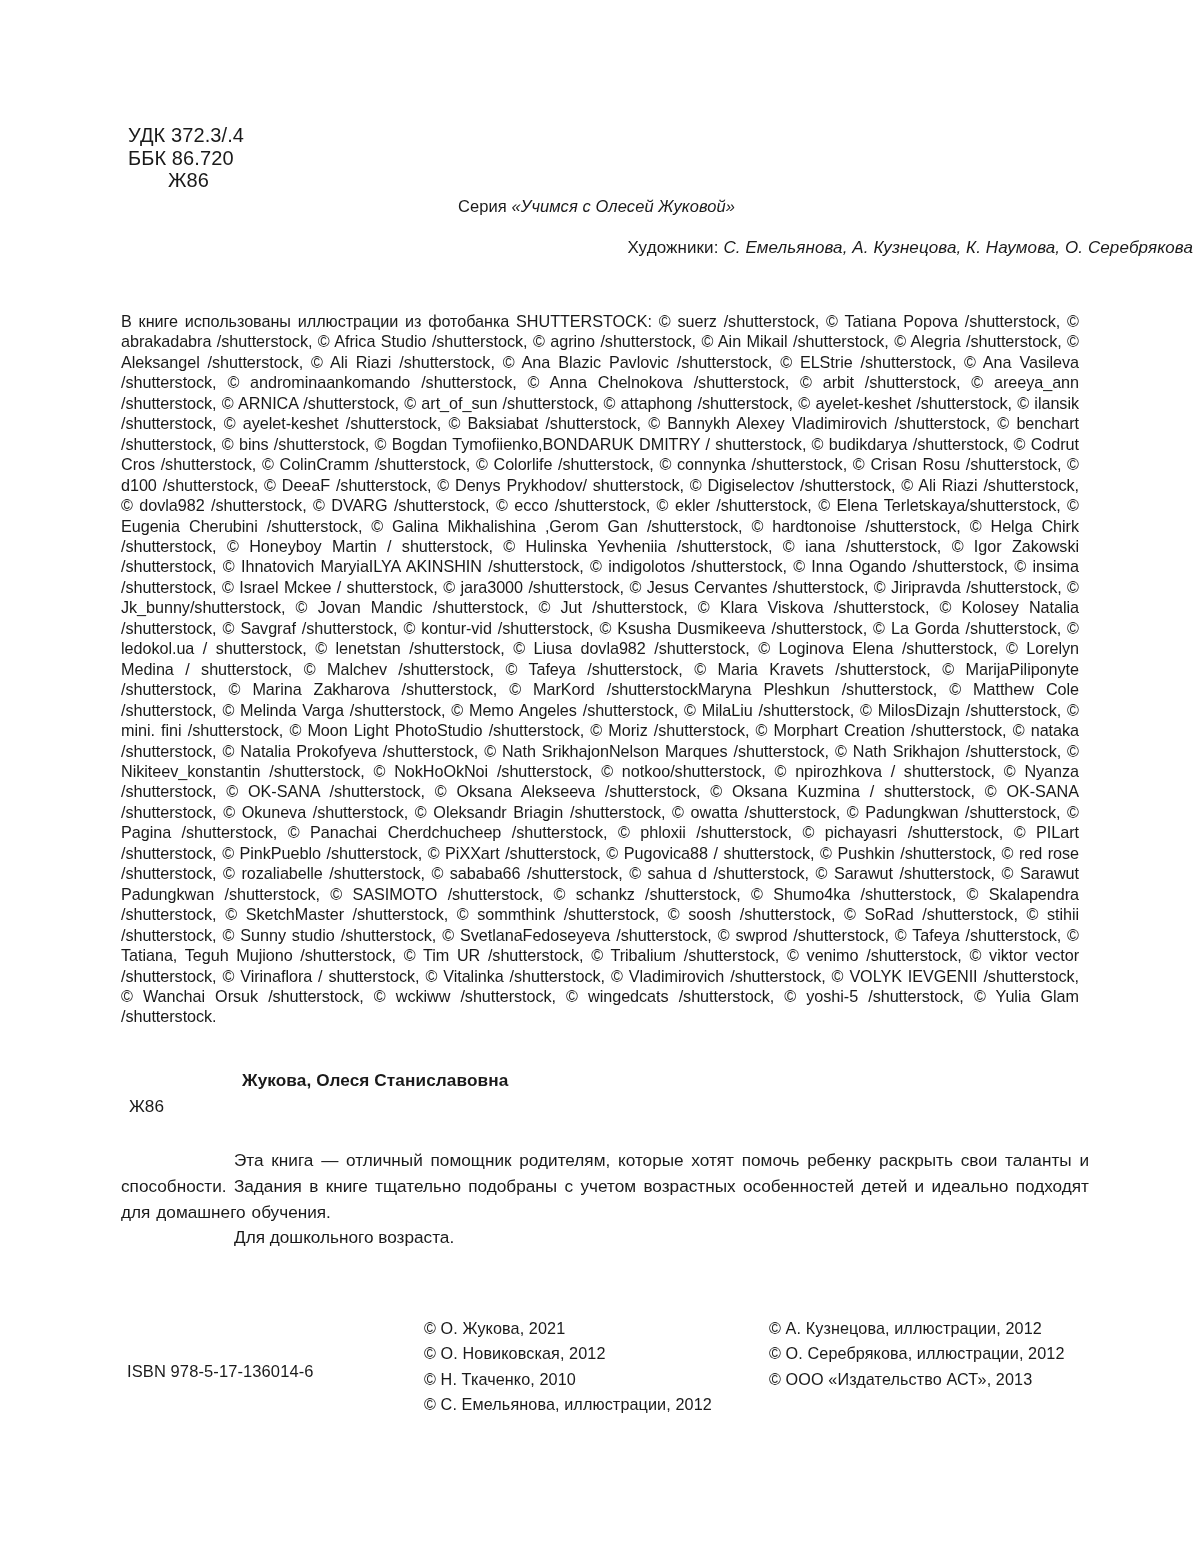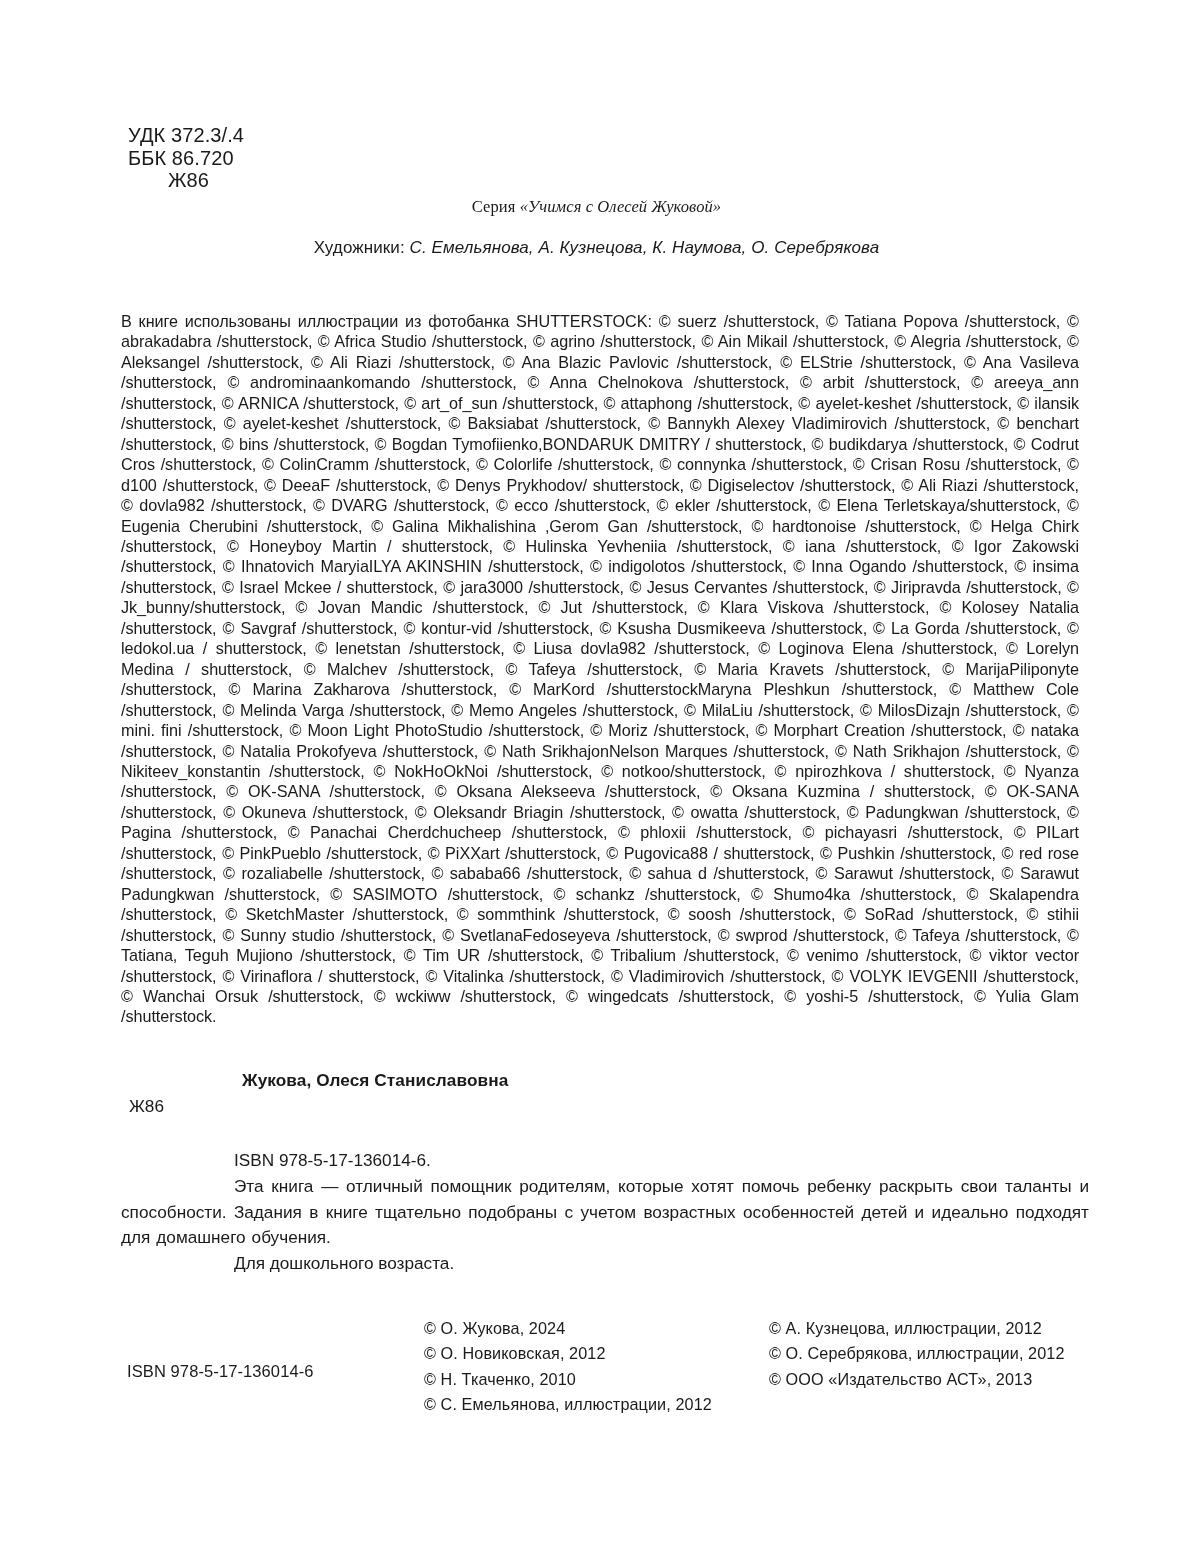--- a/index.html
+++ b/index.html
@@ -31,31 +31,30 @@
 
   
   .series {
     position: absolute;
     left: 0;
     right: 0;
     top: 197px;
     text-align: center;
     font-size: 16.5px;
     letter-spacing: 0.1px;
-    font-family: Liberation Serif, serif;
   }
   .series .ser-label { font-style: normal; }
   .series .ser-title { font-style: italic; }
 
   .artists {
     position: absolute;
     left: 0;
     right: 0;
     top: 238px;
-    text-align: center;
+    text-align: right;
     font-size: 17px;
     letter-spacing: 0.1px;
   }
   .artists .art-label { font-style: normal; }
   .artists .art-names { font-style: italic; }
 
   
   .credits {
     position: absolute;
     left: 121px;
@@ -159,29 +158,28 @@
   <div class="credits">В книге использованы иллюстрации из фотобанка SHUTTERSTOCK: © suerz /shutterstock, © Tatiana Popova /shutterstock, © abrakadabra /shutterstock, © Africa Studio /shutterstock, © agrino /shutterstock, © Ain Mikail /shutterstock, © Alegria /shutterstock, © Aleksangel /shutterstock, © Ali Riazi /shutterstock, © Ana Blazic Pavlovic /shutterstock, © ELStrie /shutterstock, © Ana Vasileva /shutterstock, © androminaankomando /shutterstock, © Anna Chelnokova /shutterstock, © arbit /shutterstock, © areeya_ann /shutterstock, © ARNICA /shutterstock, © art_of_sun /shutterstock, © attaphong /shutterstock, © ayelet-keshet /shutterstock, © ilansik /shutterstock, © ayelet-keshet /shutterstock, © Baksiabat /shutterstock, © Bannykh Alexey Vladimirovich /shutterstock, © benchart /shutterstock, © bins /shutterstock, © Bogdan Tymofiienko,BONDARUK DMITRY / shutterstock, © budikdarya /shutterstock, © Codrut Cros /shutterstock, © ColinCramm /shutterstock, © Colorlife /shutterstock, © connynka /shutterstock, © Crisan Rosu /shutterstock, © d100 /shutterstock, © DeeaF /shutterstock, © Denys Prykhodov/ shutterstock, © Digiselectov /shutterstock, © Ali Riazi /shutterstock, © dovla982 /shutterstock, © DVARG /shutterstock, © ecco /shutterstock, © ekler /shutterstock, © Elena Terletskaya/shutterstock, © Eugenia Cherubini /shutterstock, © Galina Mikhalishina ,Gerom Gan /shutterstock, © hardtonoise /shutterstock, © Helga Chirk /shutterstock, © Honeyboy Martin / shutterstock, © Hulinska Yevheniia /shutterstock, © iana /shutterstock, © Igor Zakowski /shutterstock, © Ihnatovich MaryiaILYA AKINSHIN /shutterstock, © indigolotos /shutterstock, © Inna Ogando /shutterstock, © insima /shutterstock, © Israel Mckee / shutterstock, © jara3000 /shutterstock, © Jesus Cervantes /shutterstock, © Jiripravda /shutterstock, © Jk_bunny/shutterstock, © Jovan Mandic /shutterstock, © Jut /shutterstock, © Klara Viskova /shutterstock, © Kolosey Natalia /shutterstock, © Savgraf /shutterstock, © kontur-vid /shutterstock, © Ksusha Dusmikeeva /shutterstock, © La Gorda /shutterstock, © ledokol.ua / shutterstock, © lenetstan /shutterstock, © Liusa dovla982 /shutterstock, © Loginova Elena /shutterstock, © Lorelyn Medina / shutterstock, © Malchev /shutterstock, © Tafeya /shutterstock, © Maria Kravets /shutterstock, © MarijaPiliponyte /shutterstock, © Marina Zakharova /shutterstock, © MarKord /shutterstockMaryna Pleshkun /shutterstock, © Matthew Cole /shutterstock, © Melinda Varga /shutterstock, © Memo Angeles /shutterstock, © MilaLiu /shutterstock, © MilosDizajn /shutterstock, © mini. fini /shutterstock, © Moon Light PhotoStudio /shutterstock, © Moriz /shutterstock, © Morphart Creation /shutterstock, © nataka /shutterstock, © Natalia Prokofyeva /shutterstock, © Nath SrikhajonNelson Marques /shutterstock, © Nath Srikhajon /shutterstock, © Nikiteev_konstantin /shutterstock, © NokHoOkNoi /shutterstock, © notkoo/shutterstock, © npirozhkova / shutterstock, © Nyanza /shutterstock, © OK-SANA /shutterstock, © Oksana Alekseeva /shutterstock, © Oksana Kuzmina / shutterstock, © OK-SANA /shutterstock, © Okuneva /shutterstock, © Oleksandr Briagin /shutterstock, © owatta /shutterstock, © Padungkwan /shutterstock, © Pagina /shutterstock, © Panachai Cherdchucheep /shutterstock, © phloxii /shutterstock, © pichayasri /shutterstock, © PILart /shutterstock, © PinkPueblo /shutterstock, © PiXXart /shutterstock, © Pugovica88 / shutterstock, © Pushkin /shutterstock, © red rose /shutterstock, © rozaliabelle /shutterstock, © sababa66 /shutterstock, © sahua d /shutterstock, © Sarawut /shutterstock, © Sarawut Padungkwan /shutterstock, © SASIMOTO /shutterstock, © schankz /shutterstock, © Shumo4ka /shutterstock, © Skalapendra /shutterstock, © SketchMaster /shutterstock, © sommthink /shutterstock, © soosh /shutterstock, © SoRad /shutterstock, © stihii /shutterstock, © Sunny studio /shutterstock, © SvetlanaFedoseyeva /shutterstock, © swprod /shutterstock, © Tafeya /shutterstock, © Tatiana, Teguh Mujiono /shutterstock, © Tim UR /shutterstock, © Tribalium /shutterstock, © venimo /shutterstock, © viktor vector /shutterstock, © Virinaflora / shutterstock, © Vitalinka /shutterstock, © Vladimirovich /shutterstock, © VOLYK IEVGENII /shutterstock, © Wanchai Orsuk /shutterstock, © wckiww /shutterstock, © wingedcats /shutterstock, © yoshi-5 /shutterstock, © Yulia Glam /shutterstock.</div>
 
   <div class="biblio">
     <div class="zh-mark">Ж86</div>
     <div class="bib-body">
       <div class="bib-author">Жукова, Олеся Станиславовна</div>
     </div>
   </div>
 
   <div class="annotation">
-    <div class="ann-line">ISBN 978-5-17-136014-6.</div>
     <div class="ann-para">Эта книга — отличный помощник родителям, которые хотят помочь ребенку раскрыть свои таланты и способности. Задания в книге тщательно подобраны с учетом возрастных особенностей детей и идеально подходят для домашнего обучения.</div>
     <div class="ann-line">Для дошкольного возраста.</div>
   </div>
 
   <div class="isbn-bottom">ISBN 978-5-17-136014-6</div>
 
   <div class="copy-col left">
-    <div>© О. Жукова, 2024</div>
+    <div>© О. Жукова, 2021</div>
     <div>© О. Новиковская, 2012</div>
     <div>© Н. Ткаченко, 2010</div>
     <div>© С. Емельянова, иллюстрации, 2012</div>
   </div>
 
   <div class="copy-col right">
     <div>© А. Кузнецова, иллюстрации, 2012</div>
     <div>© О. Серебрякова, иллюстрации, 2012</div>
     <div>© ООО «Издательство АСТ», 2013</div>
   </div>

